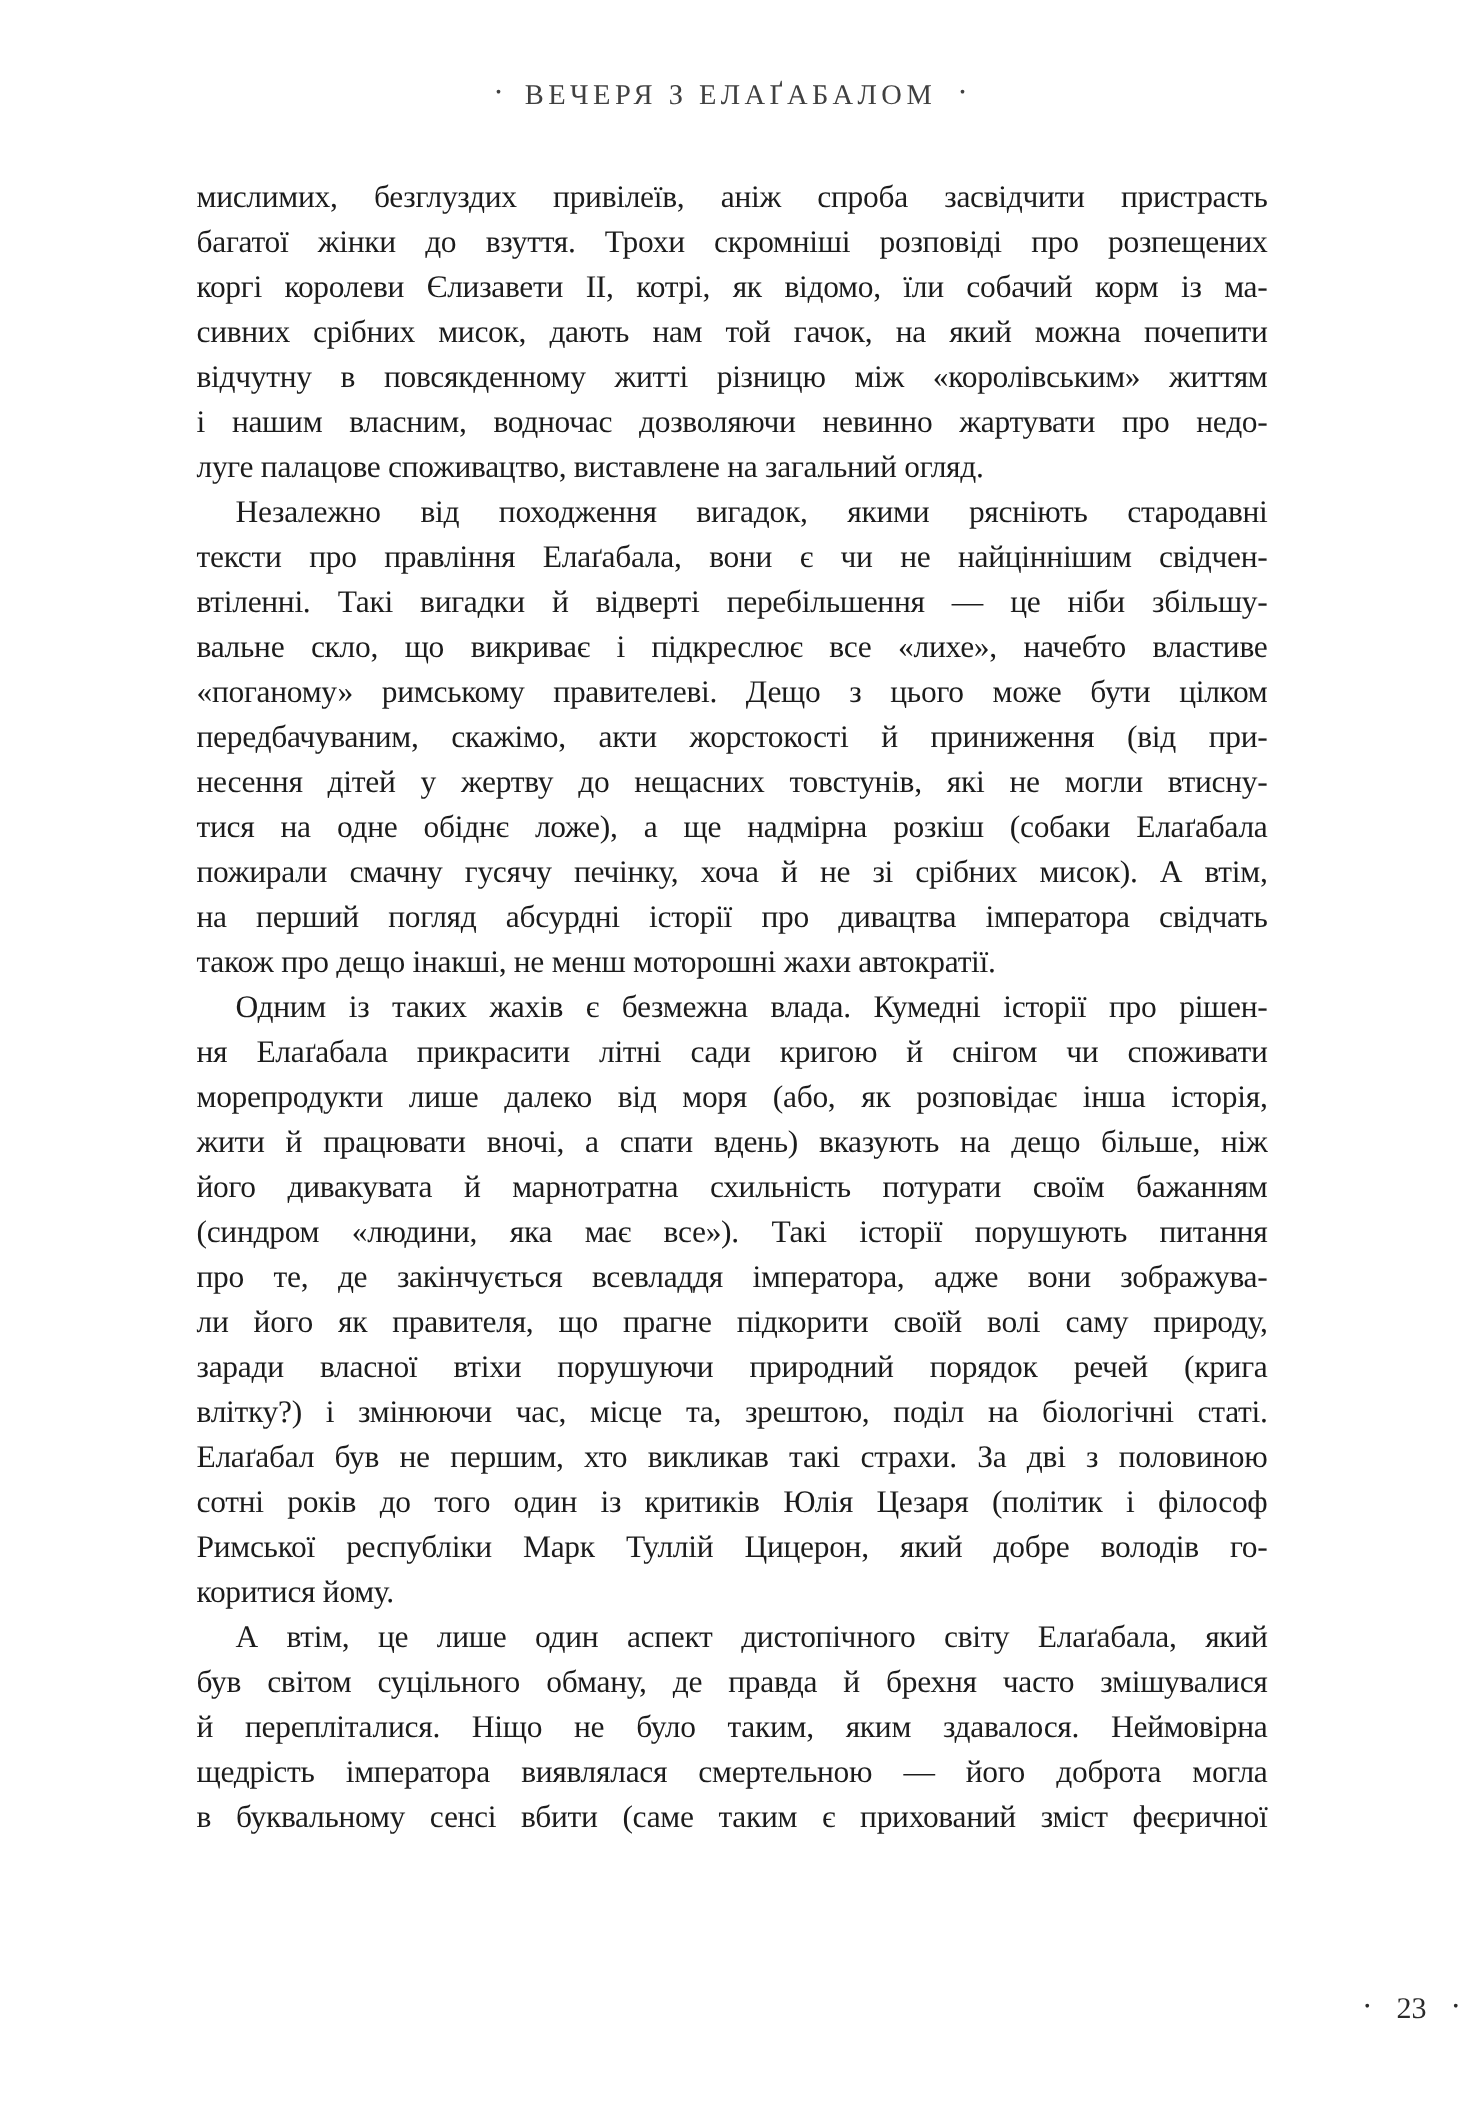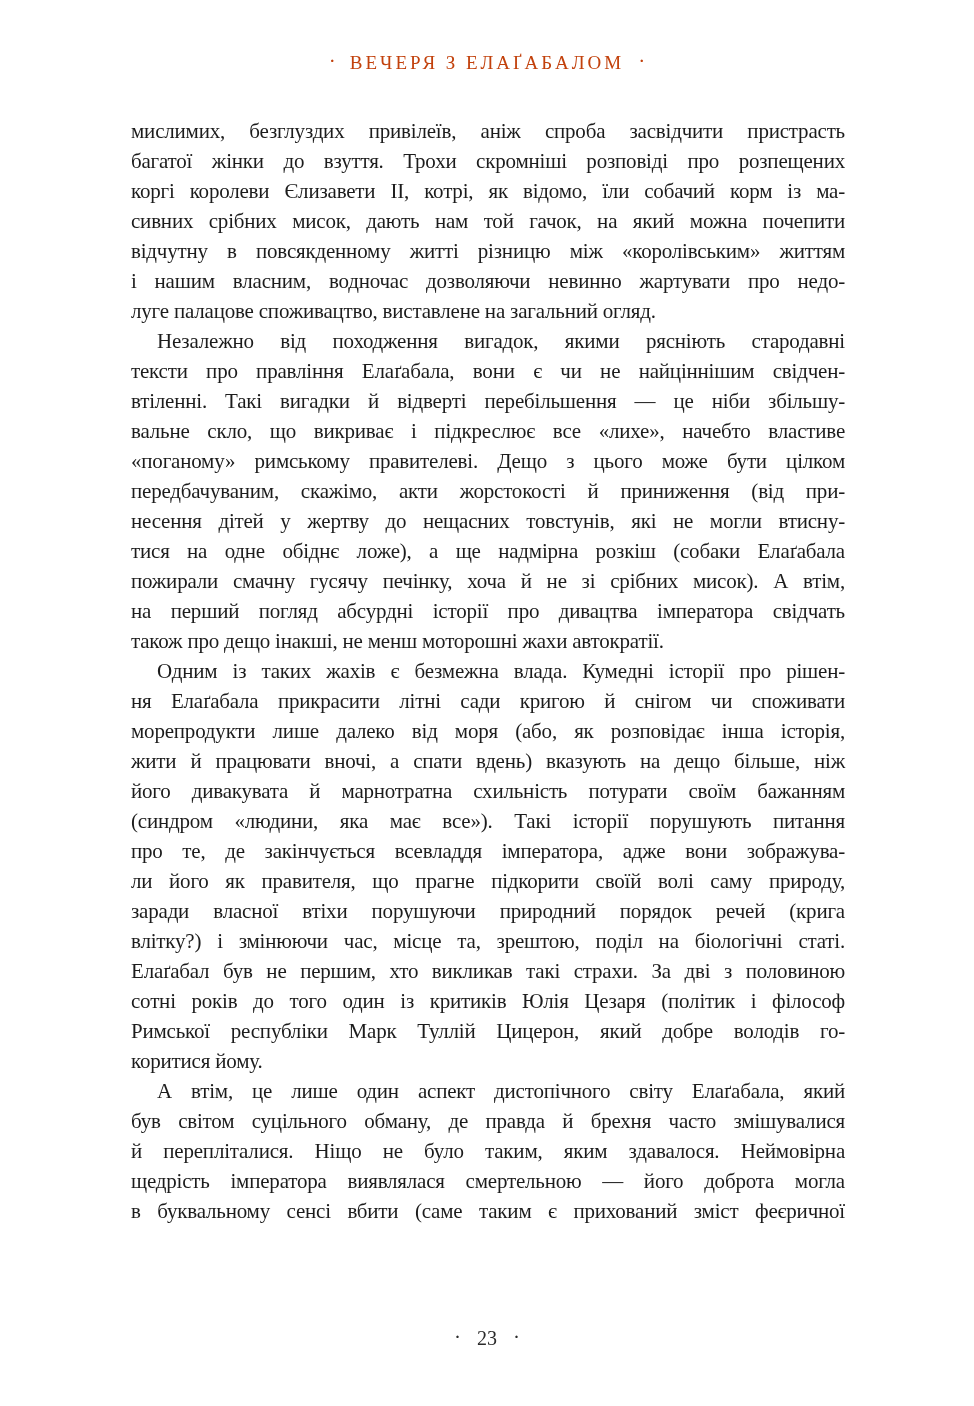--- a/index.html
+++ b/index.html
@@ -12,21 +12,21 @@
     font-family: "Liberation Serif", "DejaVu Serif", serif;
     overflow: hidden;
   }
   .running-header {
     position: absolute;
     top: 50px;
     left: 0;
     width: 100%;
     text-align: center;
     font-size: 19px;
-    color: #c2410c;
+    color: #404040;
   }
   .running-header .title {
     letter-spacing: 3px;
     margin: 0 14px;
   }
   .running-header .dot, .page-footer .dot {
     font-size: 21px;
     position: relative;
     top: -1px;
   }
@@ -51,21 +51,21 @@
     text-align-last: left;
   }
   .para.indent .line:first-child {
     text-indent: 26px;
   }
   .page-footer {
     position: absolute;
     top: 1326px;
     left: 0;
     width: 100%;
-    text-align: center;
+    text-align: right;
     font-size: 20px;
     color: #2a2a2a;
   }
   .page-footer .num { margin: 0 16px; }
 </style>
 </head>
 <body>
 
 <div class="page">
 

